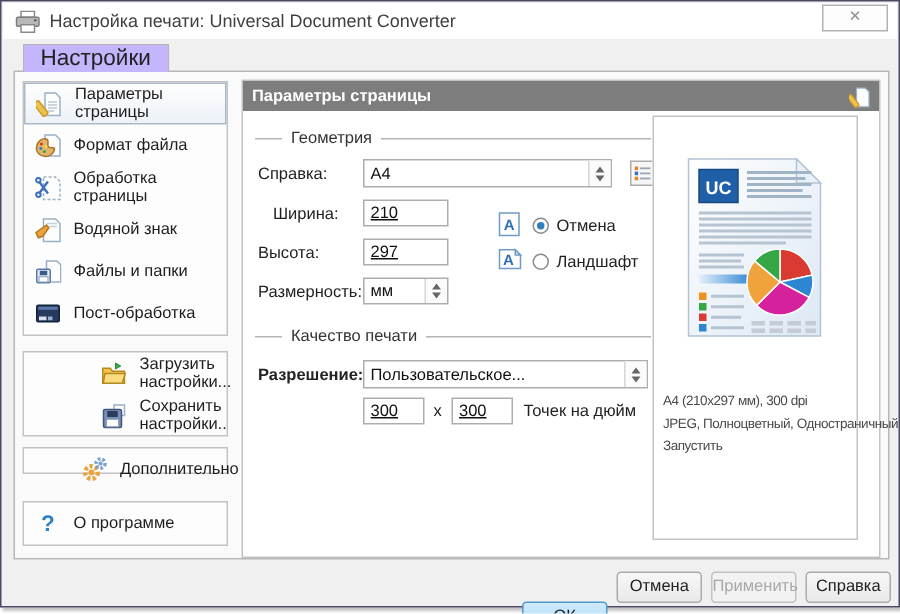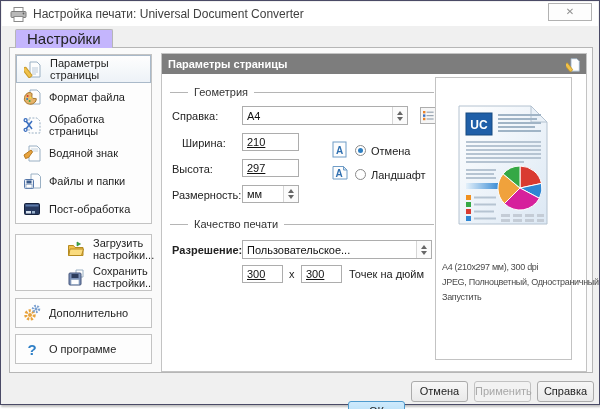--- a/index.html
+++ b/index.html
@@ -15,21 +15,21 @@
                border:1px solid #b2b2b2; color:#8f8f8f; font-size:10px; text-align:center; line-height:16px; cursor:default; }
   .tab { position:absolute; left:14px; top:28px; height:19px; padding:0 11px; background:#c4b5fd;
          border:1px solid #b6b6b6; border-bottom:none; border-radius:2px 2px 0 0; font-size:15px;
          color:#222; line-height:18px; z-index:3; }
   .tabpanel { position:absolute; left:8px; top:46px; width:584px; height:326px; background:#fafafa;
               border:1px solid #b6b6b6; z-index:1; }
   
   .sgroup { position:absolute; left:14px; width:137px; background:#fdfdfd; border:1px solid #c3c3c3; z-index:2; }
   .g1 { top:53px;  height:170px; }
   .g2 { top:233px; height:57px;padding-left:44px;  }
-  .g3 { top:297px; height:30px;  }
+  .g3 { top:297px; height:18px;padding-left:31px;  }
   .g4 { top:333px; height:30px;  }
   .sitem { height:28px; display:flex; align-items:center; gap:8px; padding-left:7px; font-size:11px; color:#1e1e1e; cursor:default; }
   .g1 .sitem { height:28px; }
   .sitem.sel { border:1px solid #a9b9c9; background:linear-gradient(#fefefe,#edf2f7); }
   .sicon { width:18px; height:18px; flex:0 0 18px; display:flex; align-items:center; justify-content:center; }
   .qmark { color:#2f7fc6; font-size:15px; font-weight:bold; }
   
   .main { position:absolute; left:160px; top:52px; width:426px; height:319px; background:#fff;
           border:1px solid #c3c3c3; z-index:2; }
   .phead { position:absolute; left:0; top:0; right:0; height:20px; background:#7d7d7d; display:flex; align-items:center; }

